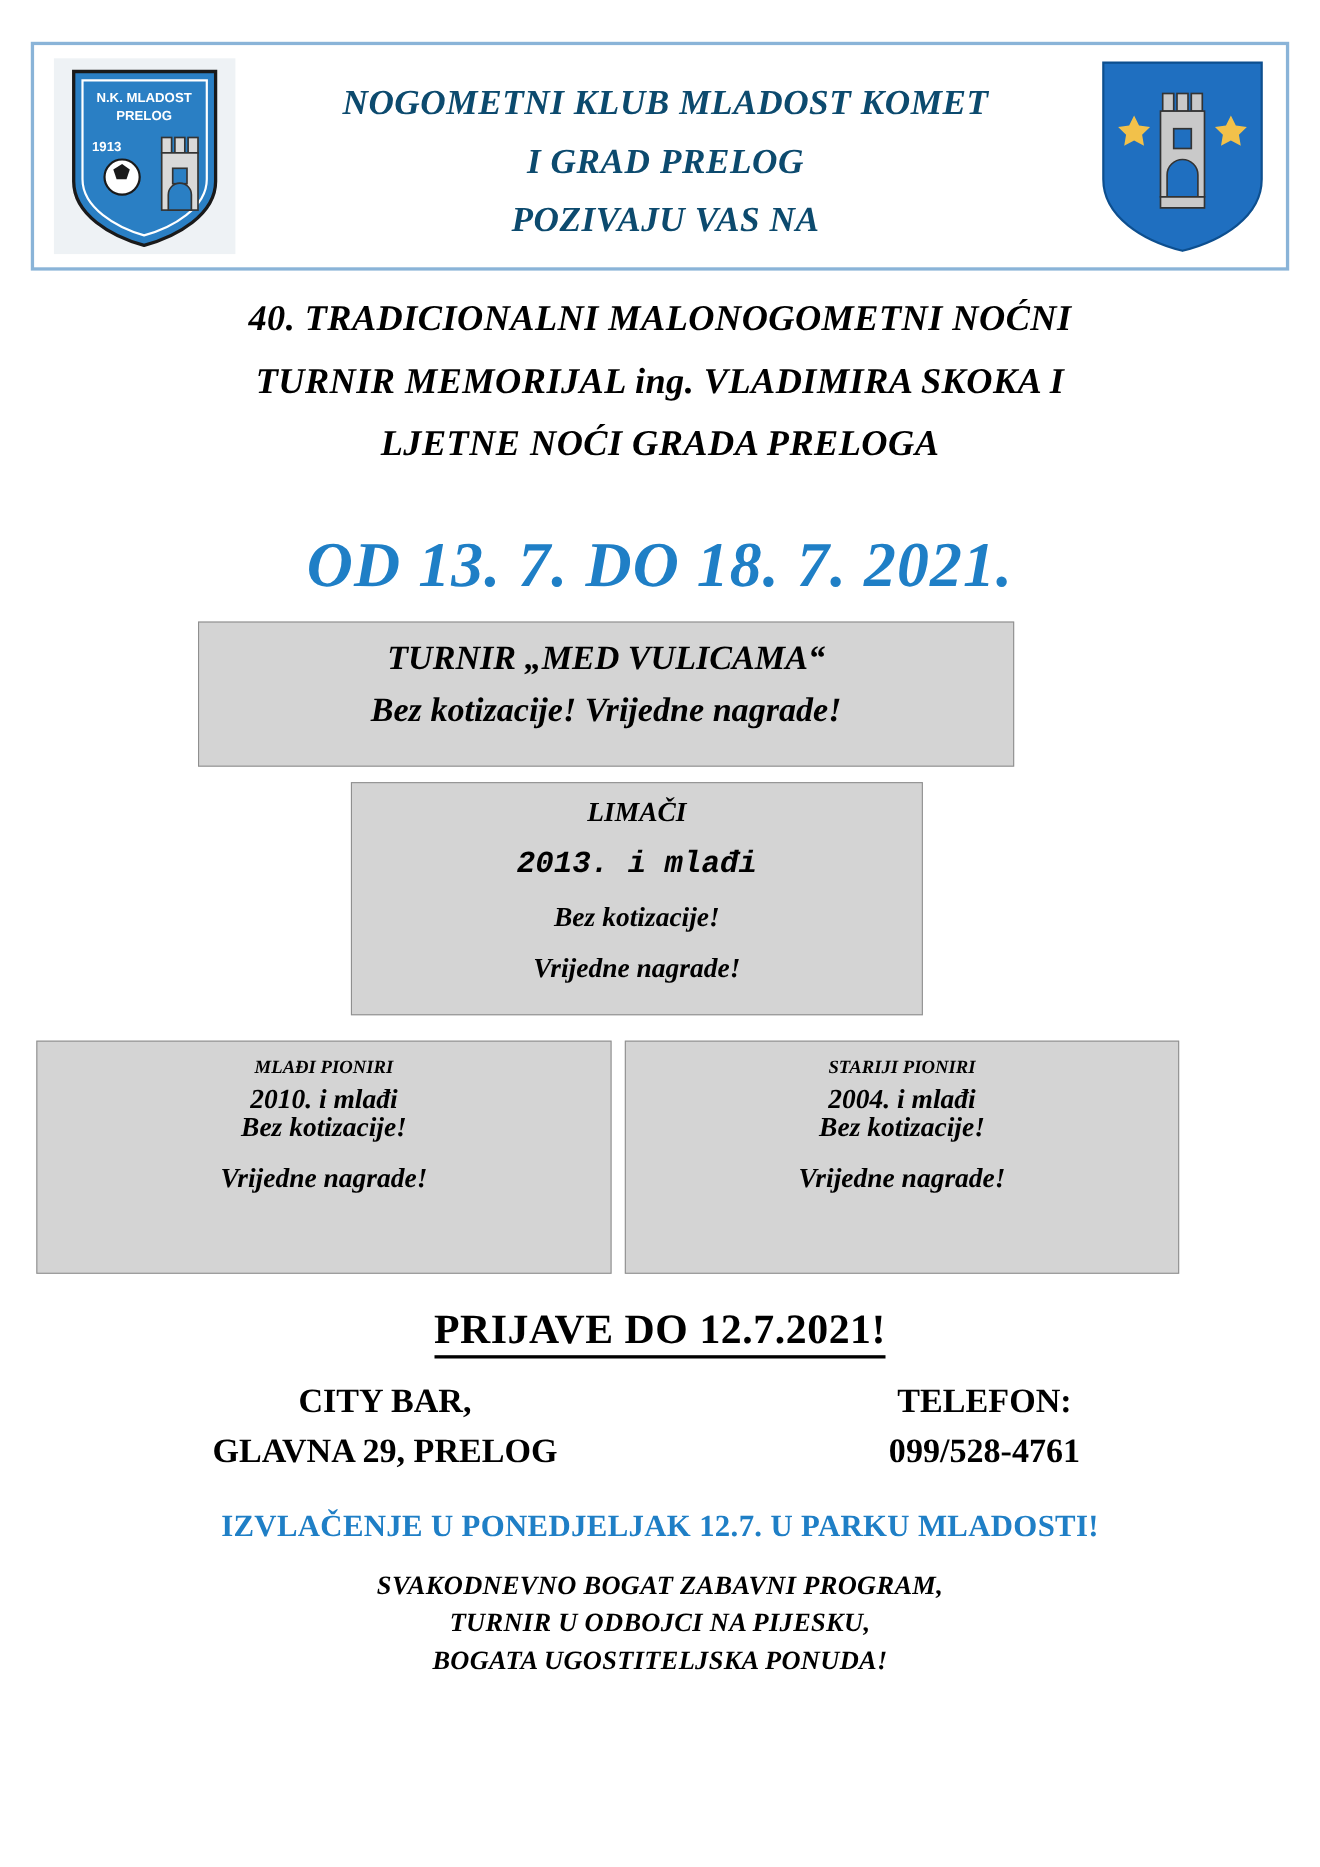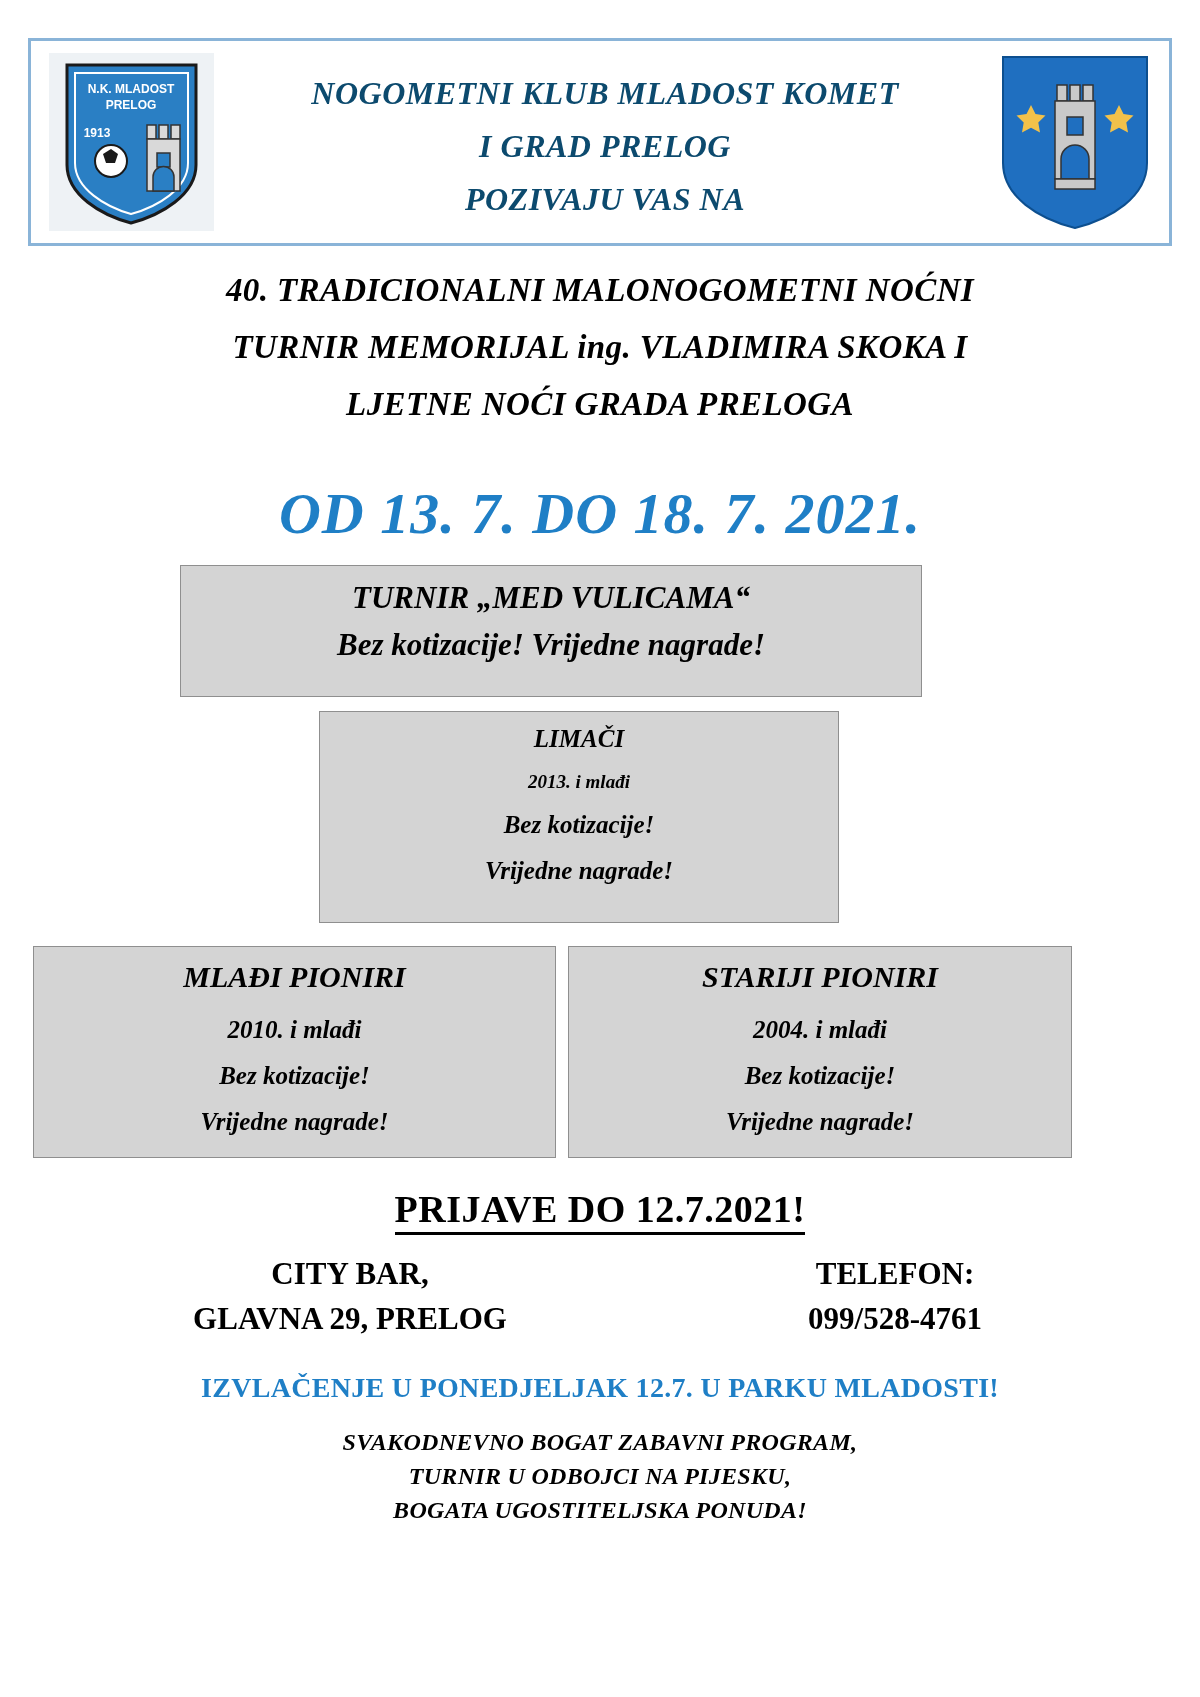--- a/index.html
+++ b/index.html
@@ -124,40 +124,40 @@
   #box-med .t2 { font-size: 31px; }
 
   #box-limaci {
     left: 319px;
     top: 711px;
     width: 520px;
     height: 212px;
     padding-top: 14px;
   }
   #box-limaci .t1 { font-size: 25px; margin-bottom: 20px; }
-  #box-limaci .t2 { font-size: 19px; font-weight: bold; margin-bottom: 20px; }
+  #box-limaci .t2 { font-size: 28px; font-weight: bold; margin-bottom: 20px; font-family: Liberation Mono, monospace; }
   #box-limaci .t3 { font-size: 25px; margin-bottom: 20px; }
   #box-limaci .t4 { font-size: 25px; }
 
   #box-mladi {
     left: 33px;
     top: 946px;
     width: 523px;
     height: 212px;
     padding-top: 14px;
   }
   #box-stariji {
     left: 568px;
     top: 946px;
     width: 504px;
     height: 212px;
     padding-top: 14px;
   }
-  .cat .t1 { font-size: 30px; margin-bottom: 24px; }
-  .cat .t2 { font-size: 25px; margin-bottom: 20px; }
+  .cat .t1 { font-size: 17px; margin-bottom: 8px; }
+  .cat .t2 { font-size: 25px; }
   .cat .t3 { font-size: 25px; margin-bottom: 20px; }
   .cat .t4 { font-size: 25px; }
 
   
   .prijave {
     position: absolute;
     left: 60px;
     top: 1187px;
     width: 1080px;
     text-align: center;

